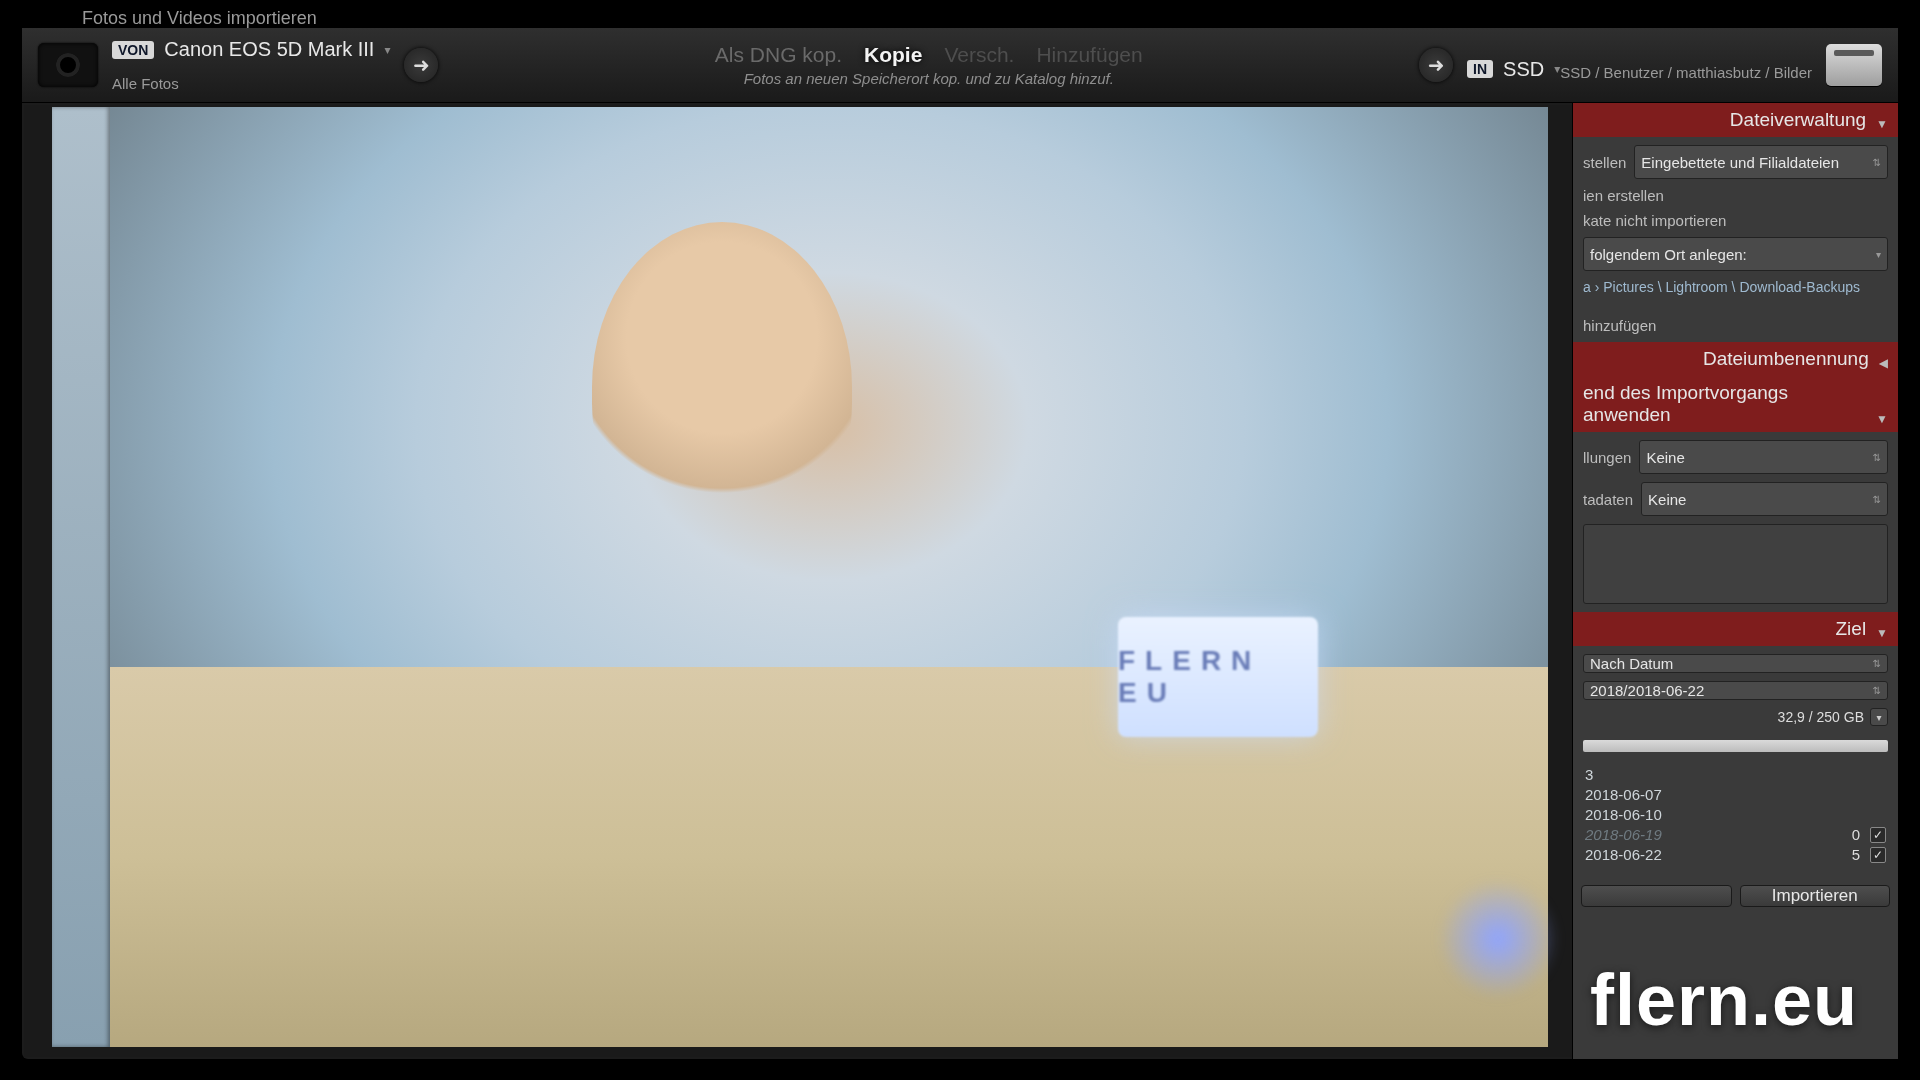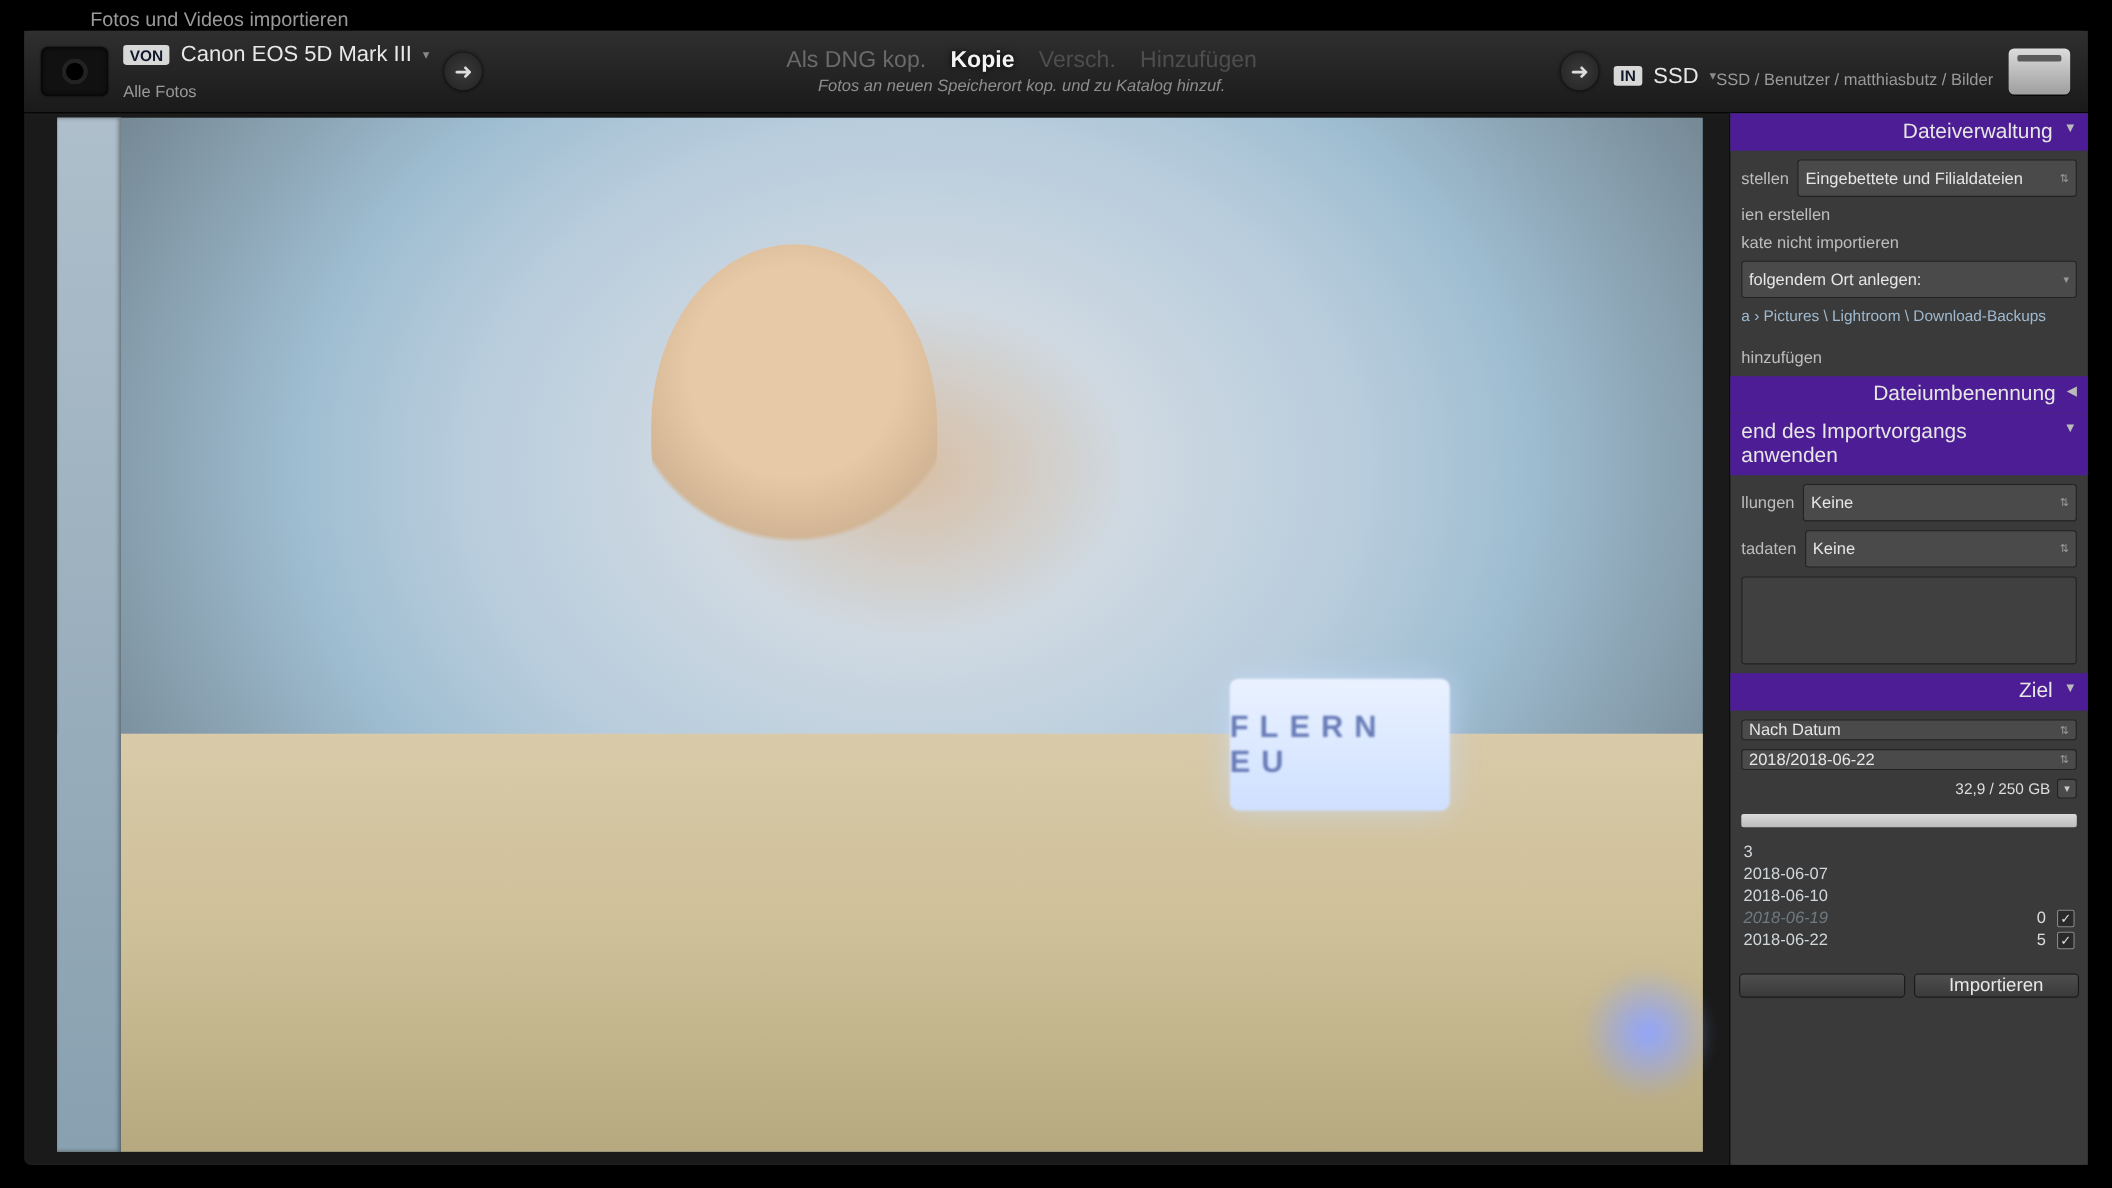--- a/index.html
+++ b/index.html
@@ -93,22 +93,22 @@
     display:flex; align-items:center; justify-content:center;
     color:#6a7db8; letter-spacing:10px; font-weight:700; font-size:28px;
     filter:blur(1px);
   }
   
   .panel {
     width:326px; background:#3a3a3a; display:flex; flex-direction:column;
     border-left:1px solid #000;
   }
   .section-hd {
-    background:#4c1d95; color:#e6e6e6; font-size:19px;
-    display:flex; justify-content:flex-end; align-items:flex-start;
+    background:#7f1d1d; color:#e6e6e6; font-size:19px;
+    display:flex; justify-content:flex-end; align-items:flex-end;
     gap:10px; padding:6px 10px; cursor:pointer;
   }
   .section-hd .tri { font-size:12px; color:#bbb; }
   .section-body { padding:8px 10px; display:flex; flex-direction:column; gap:8px; }
   .row { display:flex; align-items:center; gap:8px; font-size:15px; color:#bdbdbd;}
   .row .lbl { flex:0 0 auto; text-align:right; color:#bdbdbd; }
   .select {
     flex:1; background:#4a4a4a; border:1px solid #222; border-radius:3px;
     height:34px; display:flex; align-items:center; justify-content:space-between;
     padding:0 6px; color:#e6e6e6; font-size:15px;
@@ -314,13 +314,14 @@
       </div>
 
       <div class="footer-buttons">
         <div class="btn"></div>
         <div class="btn">Importieren</div>
       </div>
     </div>
   </div>
 
   <div class="glow"></div>
+  <div class="watermark">flern.eu</div>
 </div>
 
 </body></html>

